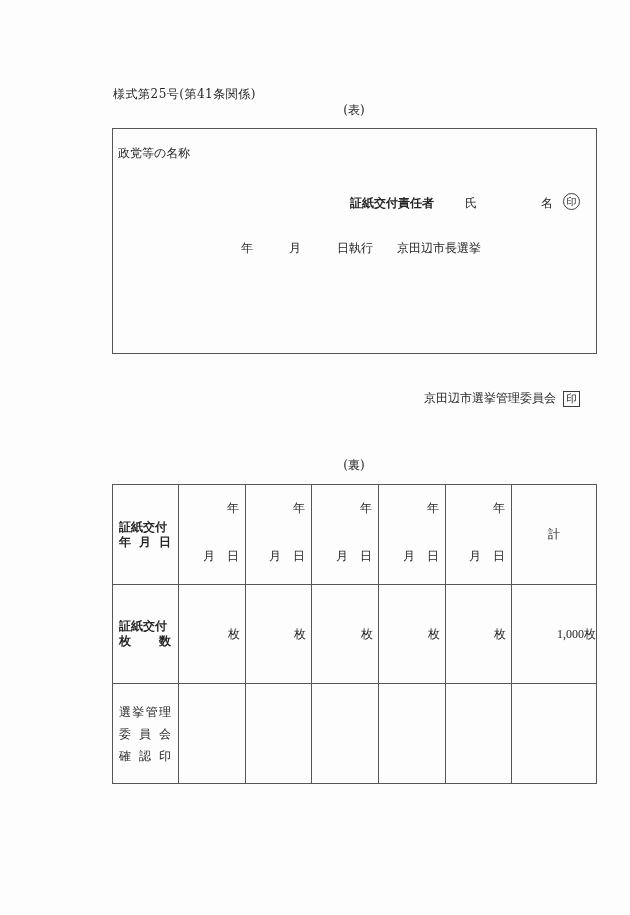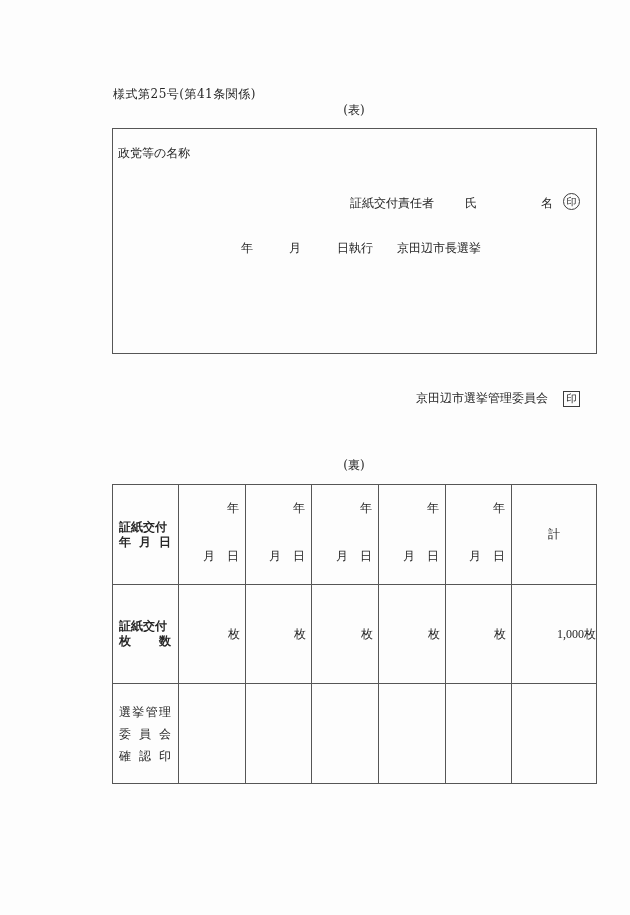--- a/index.html
+++ b/index.html
@@ -22,21 +22,21 @@
 
   
   .front-box {
     position: absolute; left: 74px; top: 128px;
     width: 485px; height: 226px;
     border: 1.5px solid #565656;
   }
   .party-label { position: absolute; left: 5px; top: 16px; }
 
   .issuer-line { position: absolute; left: 0; right: 0; top: 66px; height: 20px; }
-  .issuer-title { position: absolute; left: 237px; }
+  .issuer-title { position: absolute; left: 237px; font-weight: bold; }
   .issuer-shi   { position: absolute; left: 352px; }
   .issuer-mei   { position: absolute; left: 428px; }
 
   .seal-circle {
     position: absolute; left: 450px; top: -2px;
     width: 17px; height: 17px;
     border: 1px solid #3c3c3c; border-radius: 50%;
     display: flex; align-items: center; justify-content: center;
     font-size: 10px; line-height: 1;
   }
@@ -46,21 +46,21 @@
     display: flex; align-items: center; justify-content: center;
     font-size: 10.5px; line-height: 1;
     flex: 0 0 auto;
   }
 
   .election-line { position: absolute; left: 128px; top: 111px; }
   .form-title    { position: absolute; left: 0; right: 0; top: 159px; text-align: center; }
 
   .committee-line {
     position: absolute; right: 16px; top: 261px;
-    display: flex; align-items: center; gap: 15px;
+    display: flex; align-items: center; gap: 7px;
   }
 
   
   .back-table {
     position: absolute; left: 74px; top: 484px;
     border-collapse: collapse; table-layout: fixed;
   }
   .back-table td {
     border: 1.5px solid #565656;
     padding: 0; vertical-align: middle;

